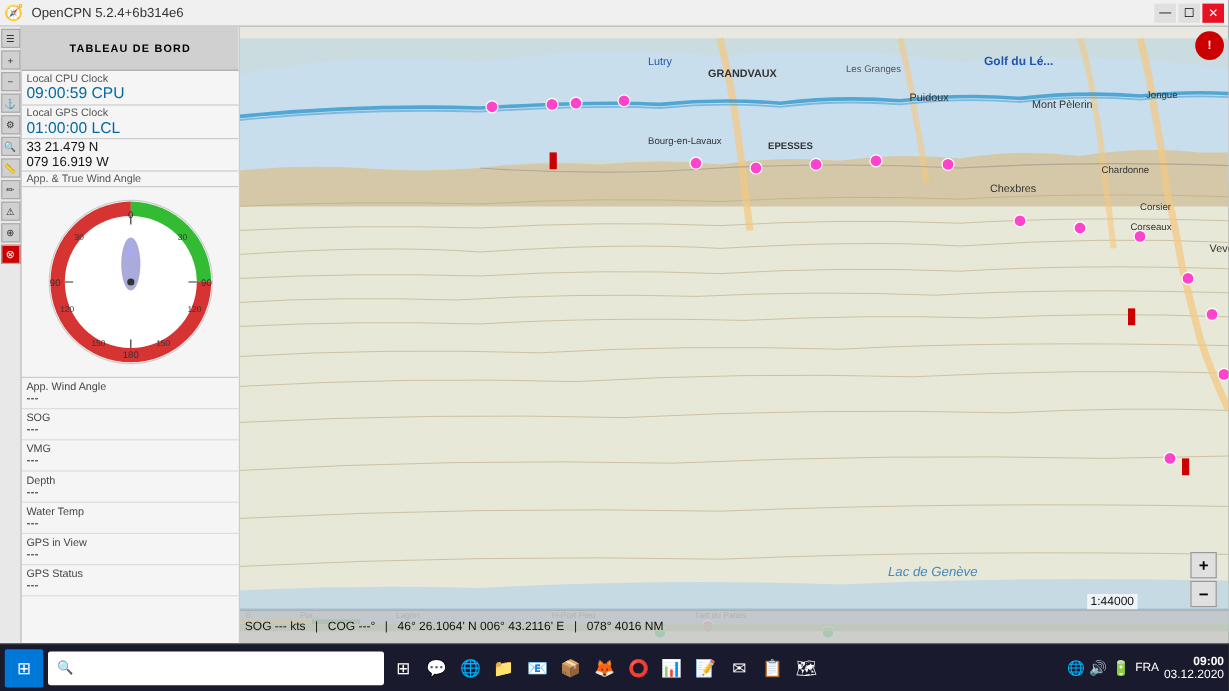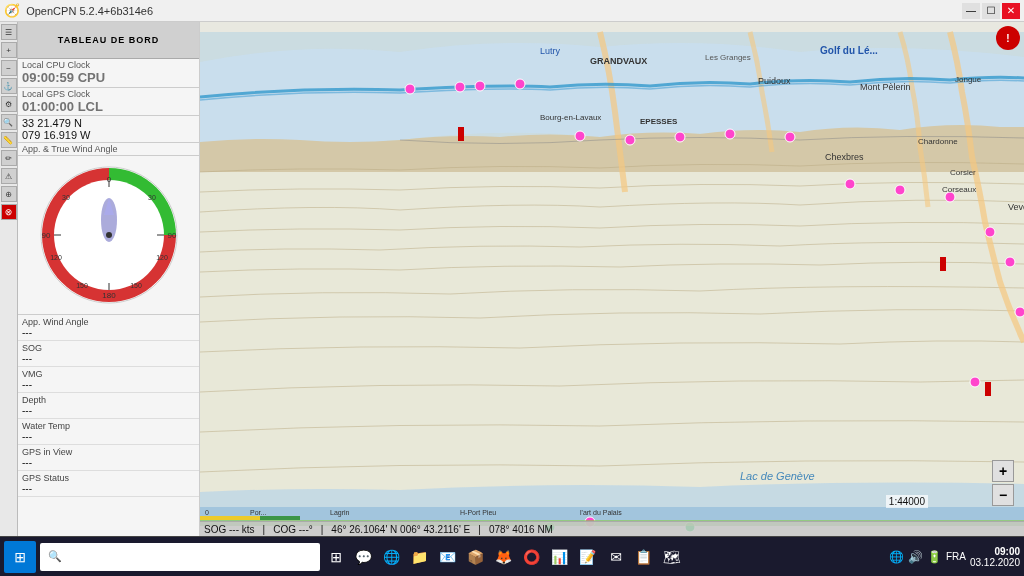--- a/index.html
+++ b/index.html
@@ -33,21 +33,21 @@
     #left-data { flex: 1; display: flex; flex-direction: column; overflow: hidden; }
 
     
     #dashboard-header {
       background: #d0d0d0; text-align: center; font-size: 9px; font-weight: bold; padding: 13px; border-bottom: 1px solid #aaa; letter-spacing: 1px;
     }
 
     
     .data-section { border-bottom: 1px solid #ccc; padding: 1px 4px; }
     .data-label { font-size: 9px; color: #555; }
-    .data-value { font-size: 13px; font-weight: bold; color: #737373; line-height: 1.2; }
+    .data-value { font-size: 13px; font-weight: normal; color: #0369a1; line-height: 1.2; }
     .data-sub { font-size: 11px; color: #111; }
 
     
     #wind-gauge-container {
       display: flex; justify-content: center; align-items: center;
       padding: 4px; border-bottom: 1px solid #ccc;
     }
     #wind-gauge {
       width: 150px; height: 150px; position: relative;
     }
@@ -76,37 +76,37 @@
       display: flex; align-items: center; padding: 0 8px; border-radius: 2px; gap: 4px;
     }
     #search-bar input { border: none; outline: none; font-size: 11px; flex: 1; background: transparent; }
     .taskbar-icon { width: 24px; height: 24px; display: flex; align-items: center; justify-content: center; cursor: pointer; color: white; font-size: 14px; }
     #taskbar-right { margin-left: auto; display: flex; align-items: center; gap: 4px; color: white; font-size: 10px; }
     .sys-tray { display: flex; align-items: center; gap: 4px; }
     .time-display { text-align: right; }
 
     
     #status-bar {
-      position: absolute; bottom: 0; left: 0; right: 0; height: 15px;
+      position: absolute; bottom: 0; left: 0; right: 0; height: 28px;
       background: rgba(200,200,200,0.85); display: flex; align-items: center; padding: 0 4px;
       font-size: 10px; color: #111; gap: 8px; border-top: 1px solid #aaa;
     }
 
     
     #zoom-controls {
       position: absolute; bottom: 30px; right: 10px;
       display: flex; flex-direction: column; gap: 2px;
     }
     .zoom-btn {
       width: 22px; height: 22px; background: #e0e0e0; border: 1px solid #999;
       cursor: pointer; display: flex; align-items: center; justify-content: center;
       font-size: 14px; font-weight: bold;
     }
     #scale-display {
-      position: absolute; bottom: 28px; right: 96px;
+      position: absolute; bottom: 28px; right: 76px;
       font-size: 10px; color: #111; background: rgba(255,255,255,0.7); padding: 1px 3px;
     }
 
     #map-svg { width: 100%; height: 100%; }
 
     
     #alert-icon {
       position: absolute; top: 4px; right: 4px;
       width: 24px; height: 24px; background: #cc0000; border-radius: 50%;
       display: flex; align-items: center; justify-content: center; color: white; font-size: 10px; font-weight: bold;

